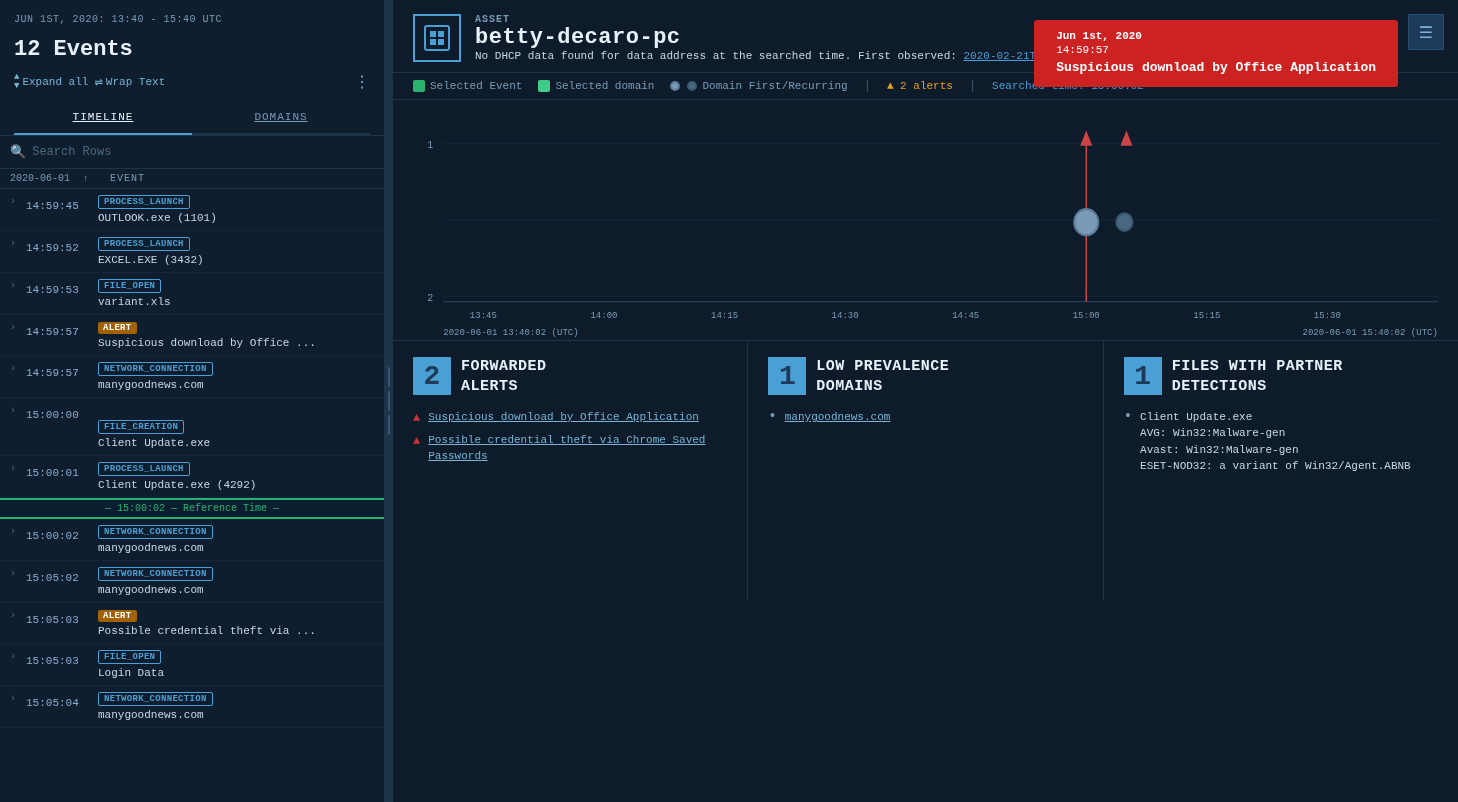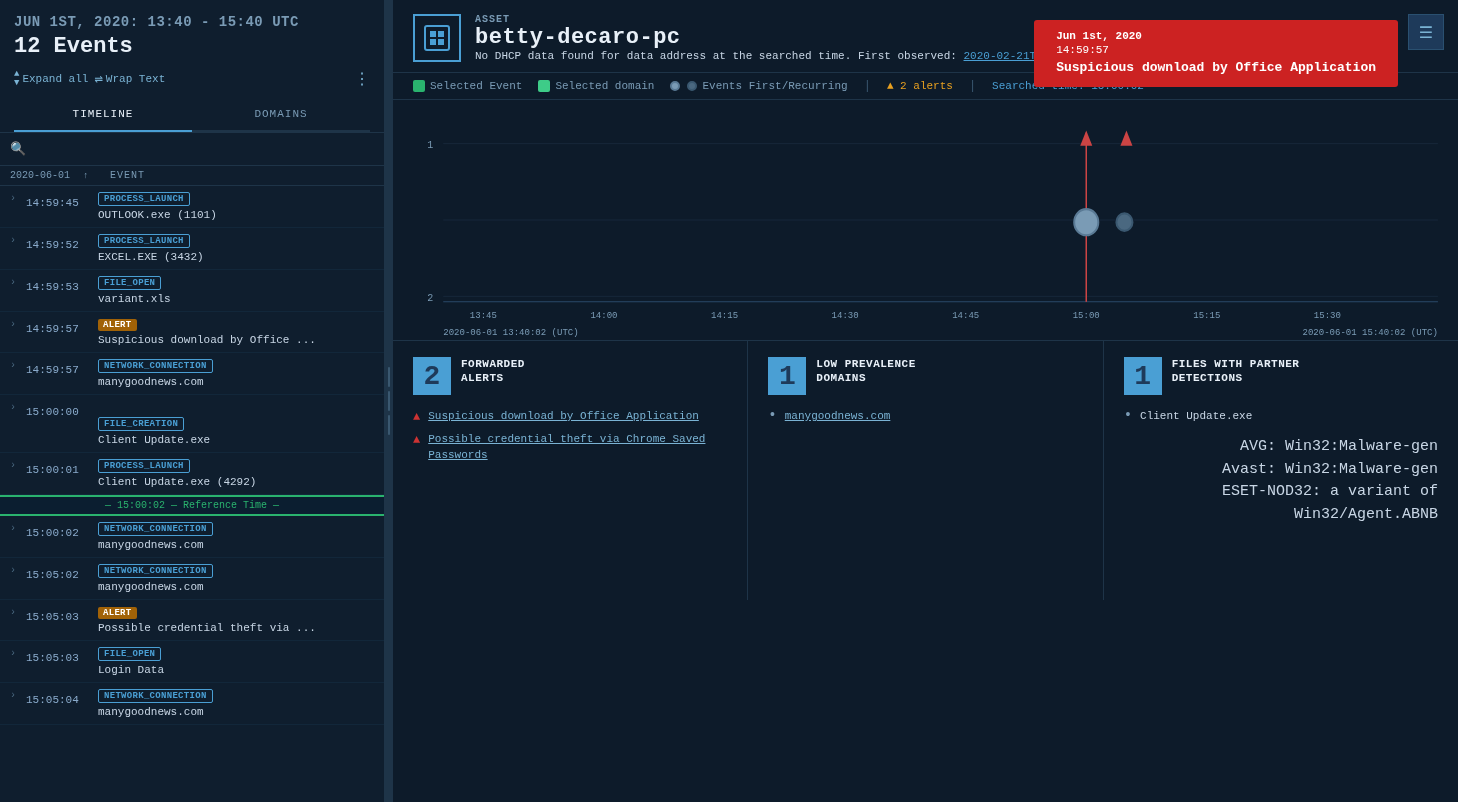--- a/index.html
+++ b/index.html
@@ -24,25 +24,25 @@
       flex-direction: column;
       height: 100%;
     }
 
     .left-header {
       padding: 14px 14px 0 14px;
       border-bottom: 1px solid #1e3448;
     }
 
     .date-range {
-      font-size: 14px;
+      font-size: 10px;
       color: #7a9bb5;
-      font-weight: bold;
+      font-weight: normal;
       letter-spacing: 0.5px;
-      margin-bottom: 4px;
+      margin-bottom: 12px;
     }
 
     .events-count {
       font-size: 22px;
       font-weight: bold;
       color: #e8f0f8;
       margin-bottom: 10px;
     }
 
     .toolbar-row {
@@ -100,20 +100,21 @@
     .tab {
       flex: 1;
       text-align: center;
       padding: 10px 0;
       font-size: 11px;
       letter-spacing: 1px;
       color: #7a9bb5;
       cursor: pointer;
       border-bottom: 2px solid transparent;
       margin-bottom: -2px;
+      text-decoration: underline;
     }
 
     .tab.active {
       color: #e8f0f8;
       border-bottom: 2px solid #4a9fd4;
     }
 
     .search-row {
       display: flex;
       align-items: center;
@@ -432,21 +433,21 @@
       background: #4a9fd4;
       width: 38px;
       height: 38px;
       display: flex;
       align-items: center;
       justify-content: center;
       flex-shrink: 0;
     }
 
     .stat-title {
-      font-size: 11px;
+      font-size: 15px;
       font-weight: bold;
       color: #e8f0f8;
       letter-spacing: 0.5px;
       line-height: 1.3;
     }
 
     .stat-item {
       display: flex;
       align-items: flex-start;
       gap: 8px;
@@ -474,26 +475,25 @@
     }
 
     .stat-text-plain {
       font-size: 11px;
       color: #c8d6e5;
       font-family: 'Courier New', monospace;
       line-height: 1.4;
     }
 
     .stat-subtext {
-      font-size: 15px;
+      font-size: 11px;
       color: #c8d6e5;
       font-family: 'Courier New', monospace;
       line-height: 1.5;
-      margin-top: 12px;
-      text-align: right;
+      margin-top: 0;
     }
 
     
     ::-webkit-scrollbar { width: 4px; }
     ::-webkit-scrollbar-track { background: #0d1b2a; }
     ::-webkit-scrollbar-thumb { background: #2a4a6a; border-radius: 2px; }
 
     .divider-handle {
       width: 8px;
       background: #1e3448;
@@ -531,20 +531,21 @@
       <button class="menu-dots">⋮</button>
     </div>
     <div class="tabs-row">
       <div class="tab active">TIMELINE</div>
       <div class="tab">DOMAINS</div>
     </div>
   </div>
 
   <div class="search-row">
     <span class="search-icon-wrap">🔍</span>
+    <input class="search-input" type="text" placeholder="Search Rows" style="">
   </div>
 
   <div class="col-headers">
     <div class="col-date">
       <span>2020-06-01</span>
       <span style="font-size:9px;">↑</span>
     </div>
     <div class="col-event">EVENT</div>
   </div>
 
@@ -709,21 +710,21 @@
       <div class="legend-dot-green"></div>
       <span>Selected Event</span>
     </div>
     <div class="legend-item">
       <div class="legend-dot-lightgreen"></div>
       <span>Selected domain</span>
     </div>
     <div class="legend-item">
       <div class="legend-dot-grey"></div>
       <div class="legend-dot-darkgrey" style="margin-left:2px;"></div>
-      <span>Events First/Recurring</span>
+      <span>Domain First/Recurring</span>
     </div>
     <span class="legend-sep">|</span>
     <span class="alerts-badge">
       <span>▲ </span>
       <span>2 alerts</span>
     </span>
     <span class="legend-sep">|</span>
     <span class="searched-time">Searched time: 15:00:02</span>
   </div>
 

